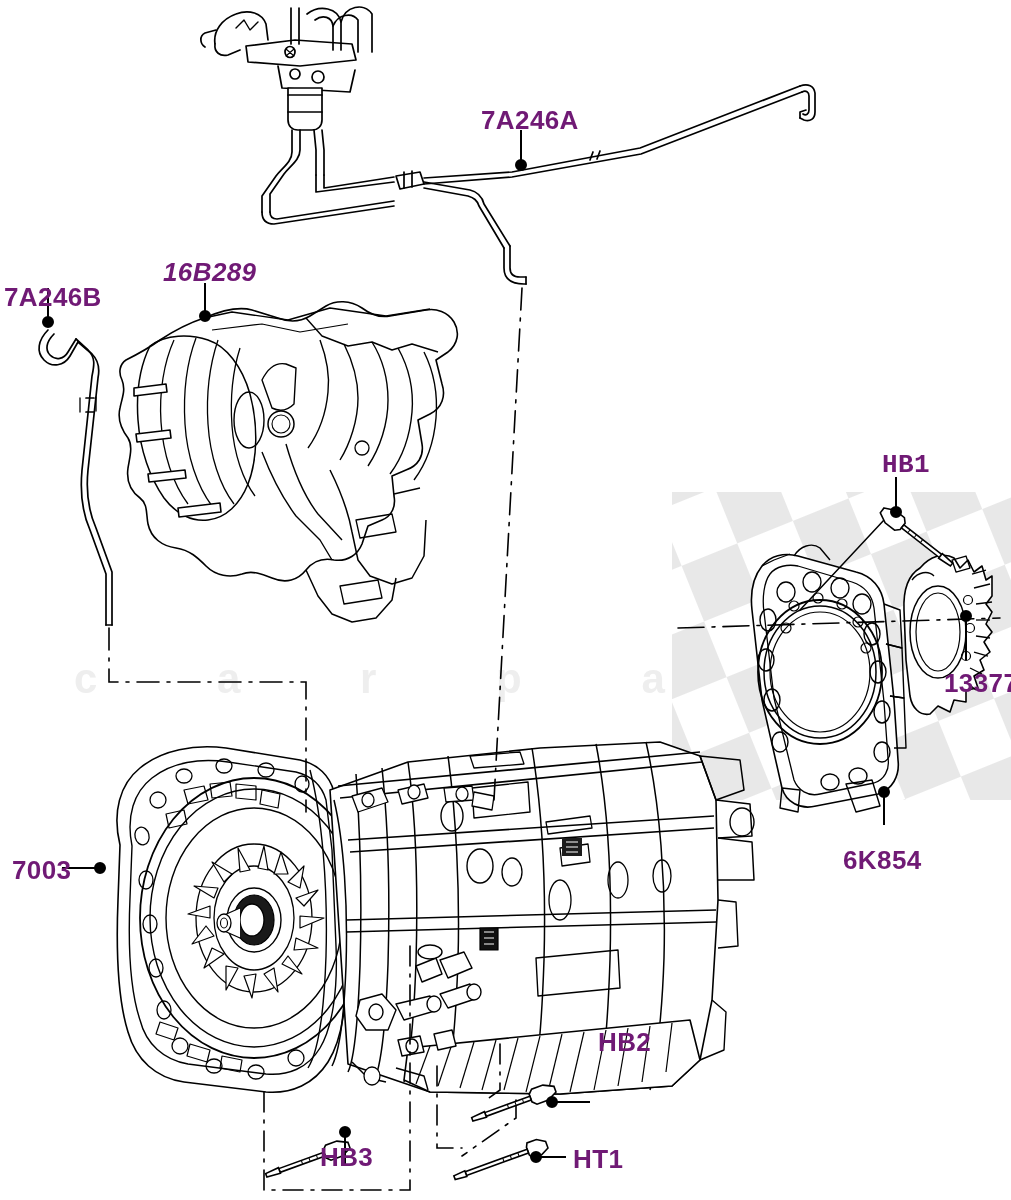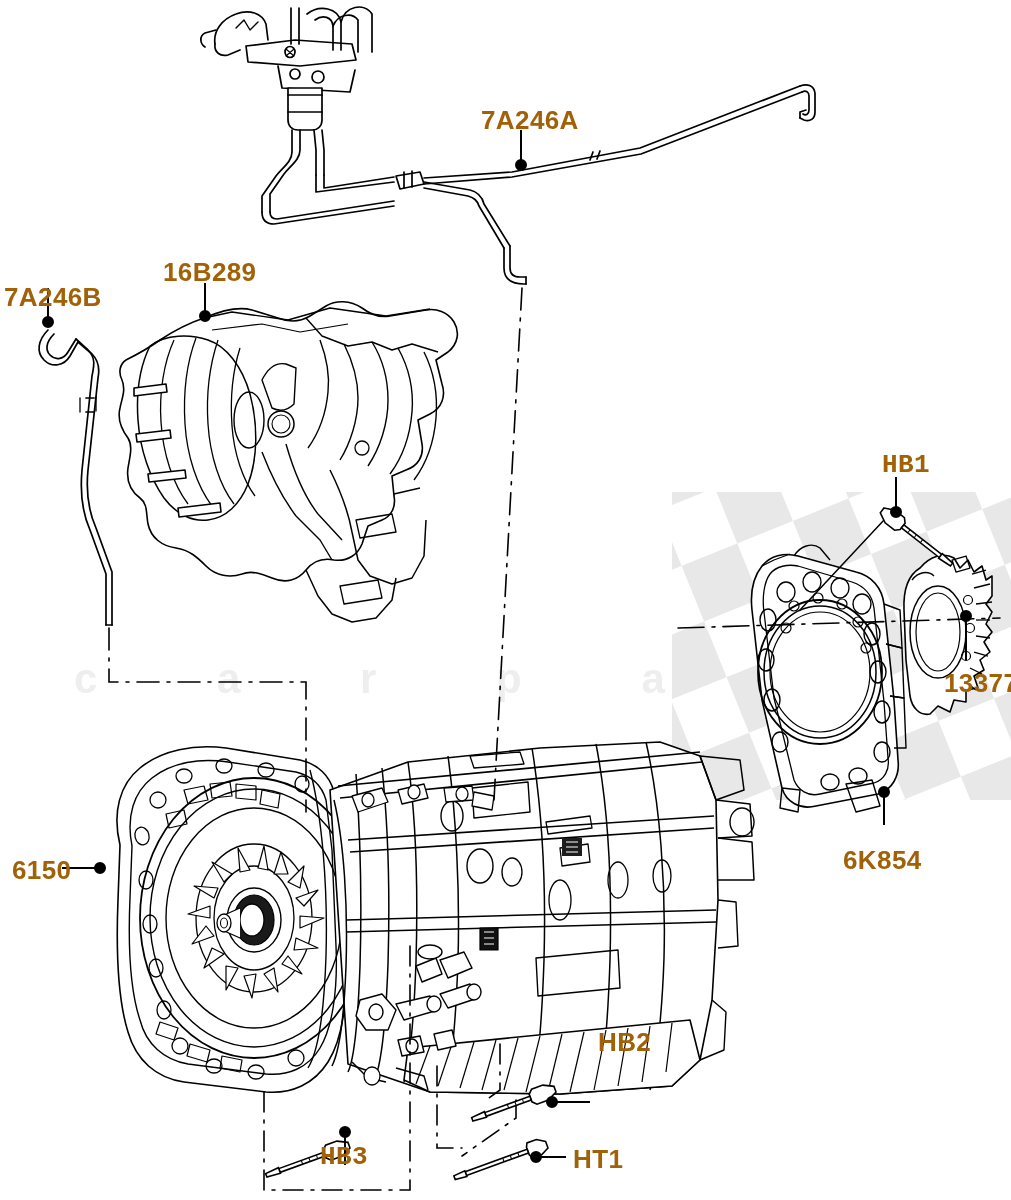--- a/index.html
+++ b/index.html
@@ -44,21 +44,21 @@
     font-size: 42px;
     font-weight: bold;
     letter-spacing: 54px;
     color: #eeeeee;
     white-space: nowrap;
     user-select: none;
     pointer-events: none;
   }
   .plabel {
     position: absolute;
-    color: #a16207;
+    color: #701a75;
     font-size: 26px;
     font-weight: bold;
     letter-spacing: 0.4px;
     white-space: nowrap;
     font-family: "Liberation Sans", sans-serif;
   }
 </style>
 </head>
 <body>
 
@@ -518,29 +518,29 @@
 
       <line x1="345" y1="1165" x2="345" y2="1136"></line>
       <circle cx="345" cy="1132" r="5"></circle>
     </g>
   </svg>
 
   <div class="plabel" style="left:481px; top:105px;">7A246A</div>
 
   <div class="plabel" style="left:4px; top:282px;">7A246B</div>
 
-  <div class="plabel" style="left:163px; top:257px;">16B289</div>
+  <div class="plabel" style="left:163px; top:257px;font-style:italic;">16B289</div>
 
   <div class="plabel" style="left:882px; top:450px;font-family:Liberation Mono, monospace;">HB1</div>
 
   <div class="plabel" style="left:944px; top:668px;">13377</div>
 
   <div class="plabel" style="left:843px; top:837px;margin-top:8px;">6K854</div>
 
-  <div class="plabel" style="left:12px; top:855px;">6150</div>
+  <div class="plabel" style="left:12px; top:855px;">7003</div>
 
   <div class="plabel" style="left:598px; top:1027px;">HB2</div>
 
   <div class="plabel" style="left:573px; top:1144px;text-align:center;">HT1</div>
 
-  <div class="plabel" style="left:320px; top:1142px;font-family:Liberation Mono, monospace;">HB3</div>
+  <div class="plabel" style="left:320px; top:1142px;">HB3</div>
 
 </div>
 
 </body></html>

